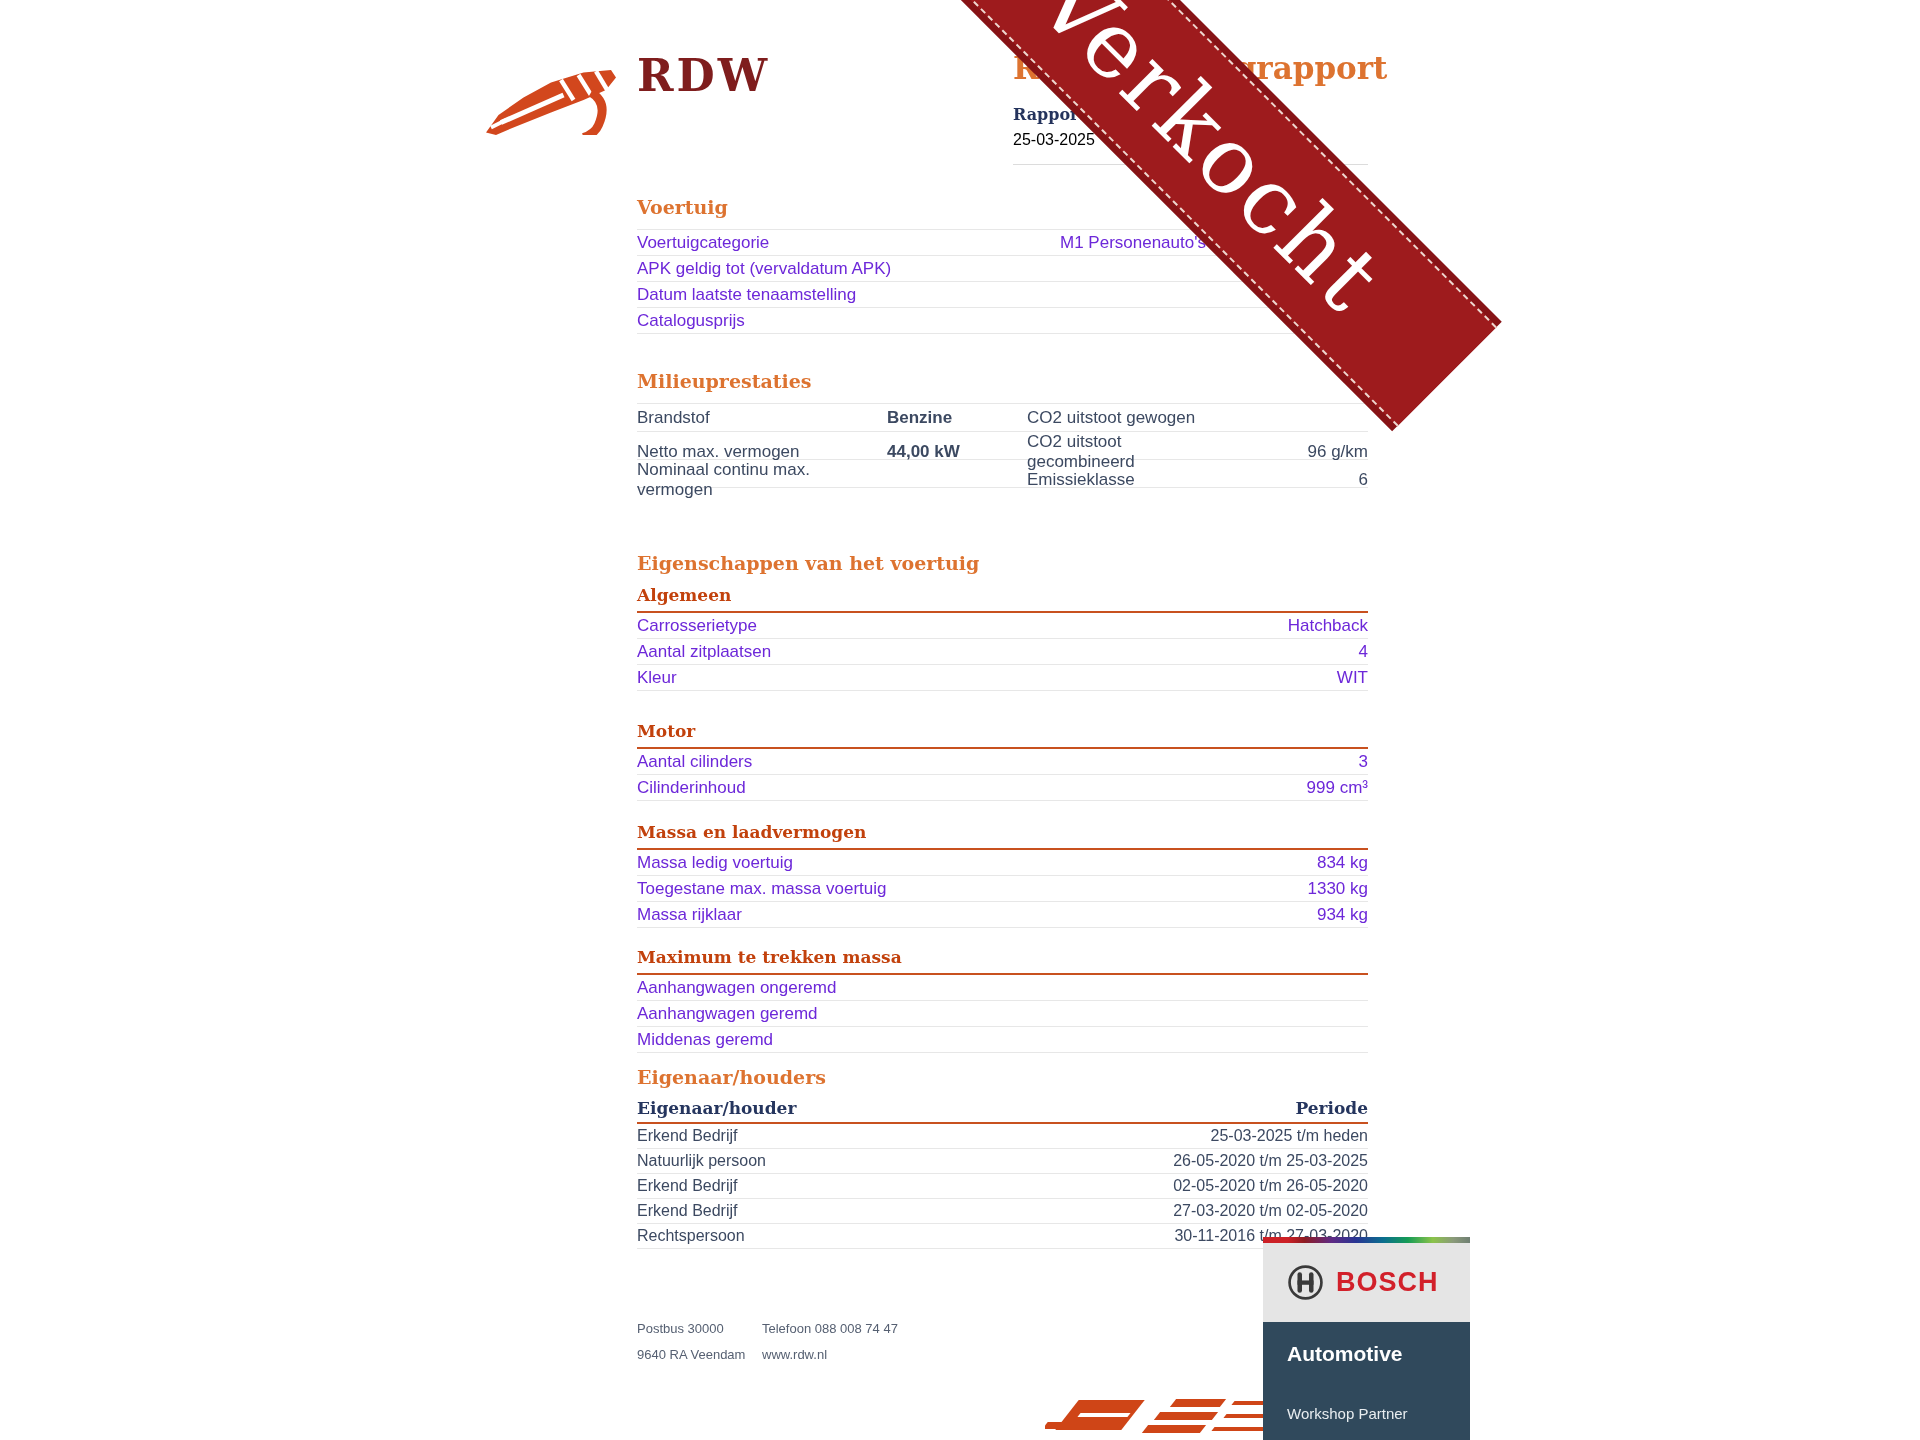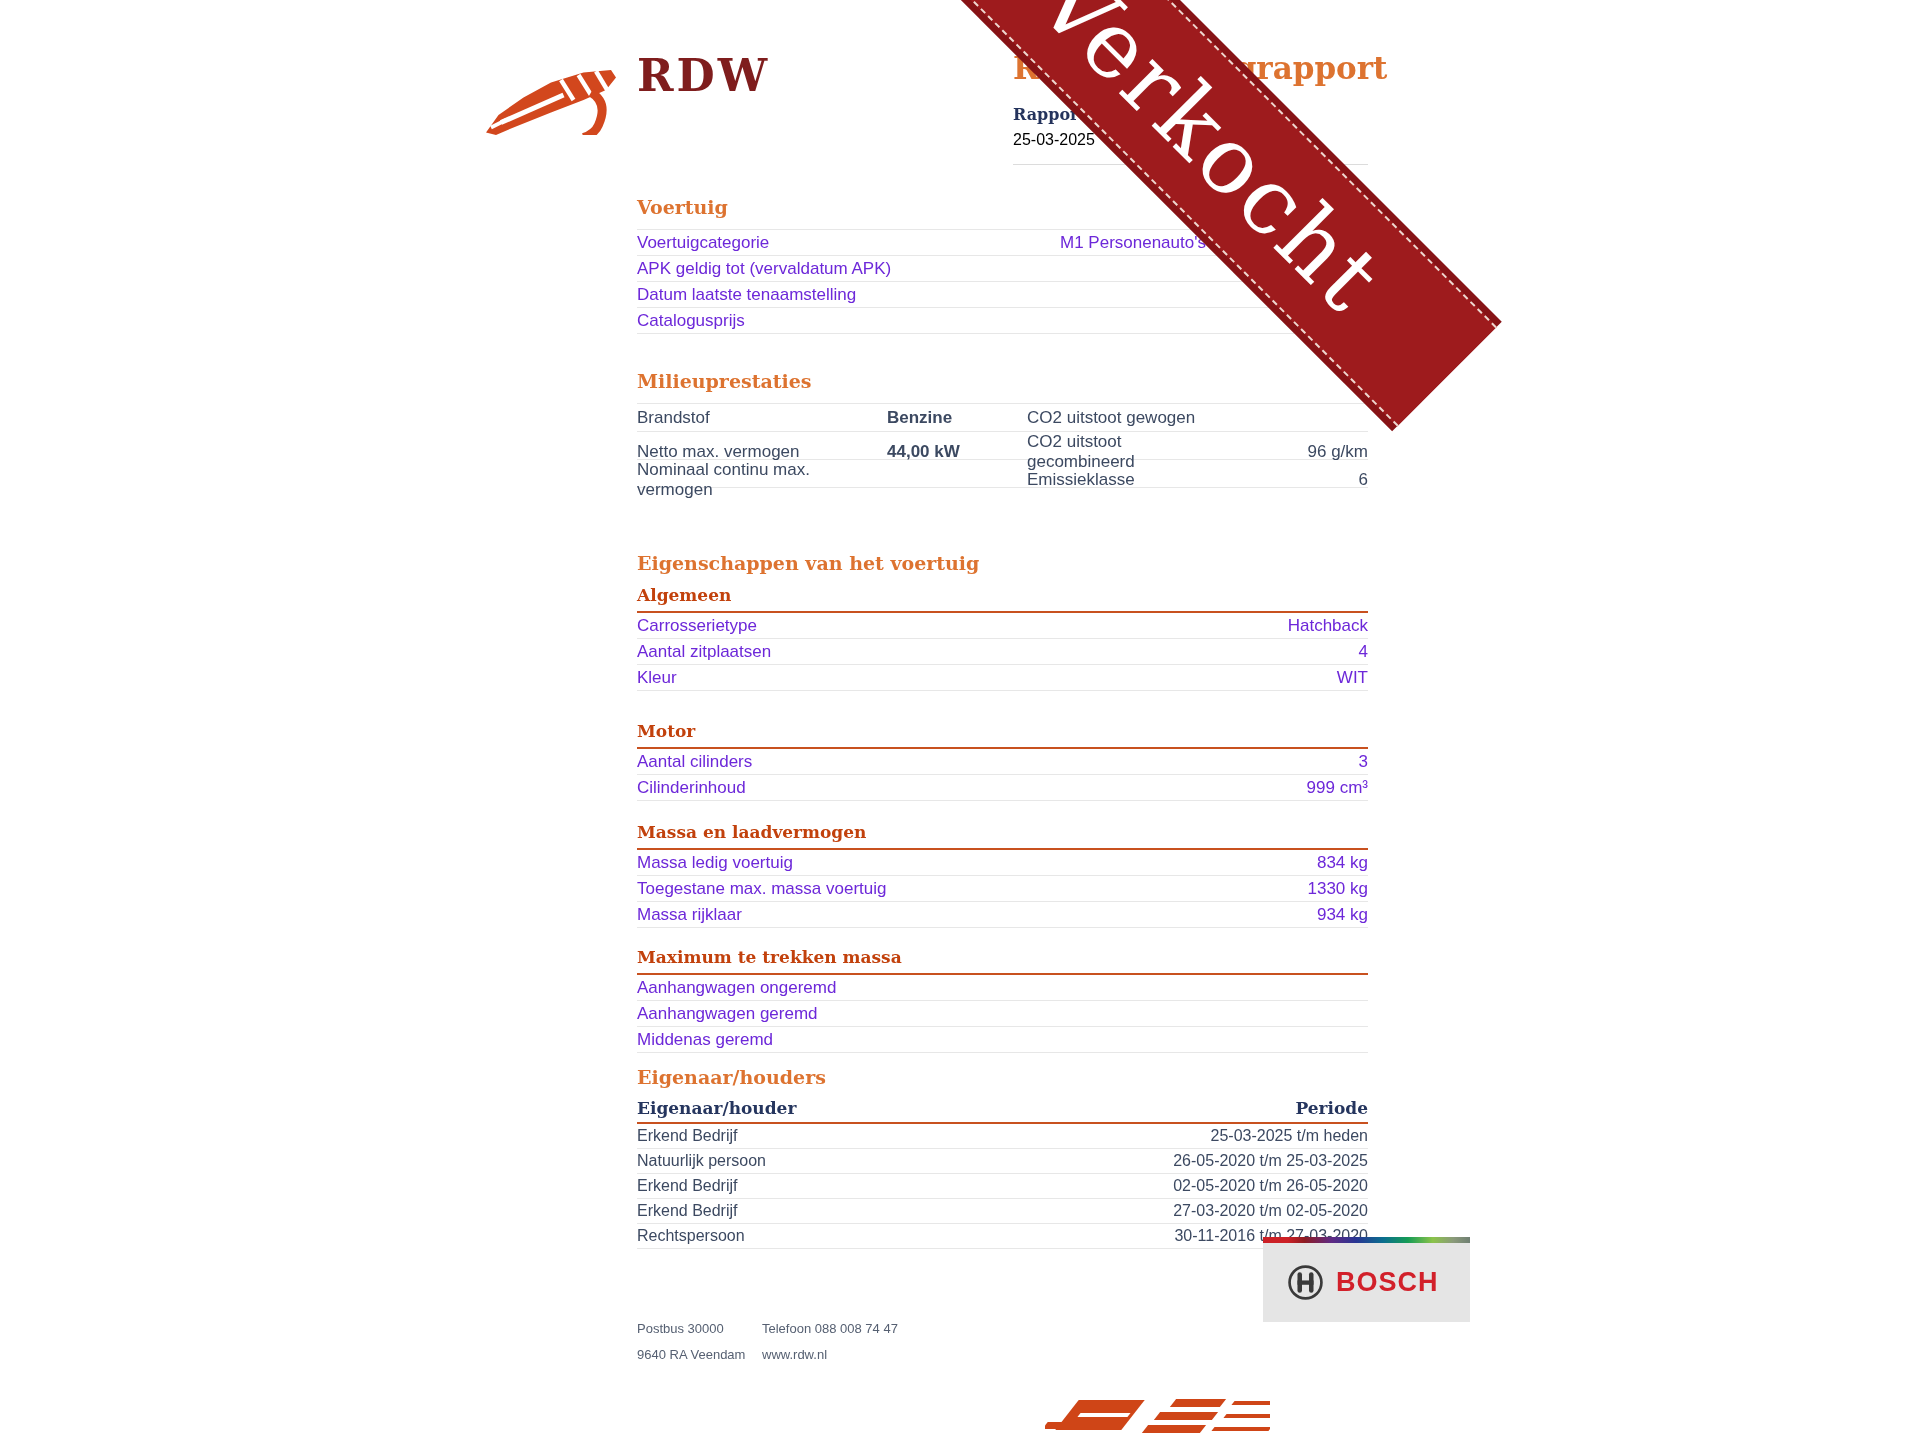--- a/index.html
+++ b/index.html
@@ -315,19 +315,23 @@
   <div class="bosch-stripe"></div>
   <div class="bosch-white">
     <svg width="37" height="37" viewBox="0 0 36 36">
       <circle cx="18" cy="18" r="15.5" fill="none" stroke="#3a3a3a" stroke-width="2.6"></circle>
       <rect x="10.2" y="8" width="4.4" height="20" rx="2.2" fill="#3a3a3a"></rect>
       <rect x="21.4" y="8" width="4.4" height="20" rx="2.2" fill="#3a3a3a"></rect>
       <rect x="10.2" y="16" width="15.6" height="4.2" fill="#3a3a3a"></rect>
     </svg>
     <span class="bosch-wordmark">BOSCH</span>
   </div>
+  <div class="bosch-dark">
+    <div class="bosch-division">Automotive</div>
+    <div class="bosch-partner">Workshop Partner</div>
+  </div>
 </div>
 
 <div class="abs ribbon">
   <div class="ribbon-inner">
     <span class="ribbon-text">Verkocht</span>
   </div>
 </div>
 
 </body></html>

